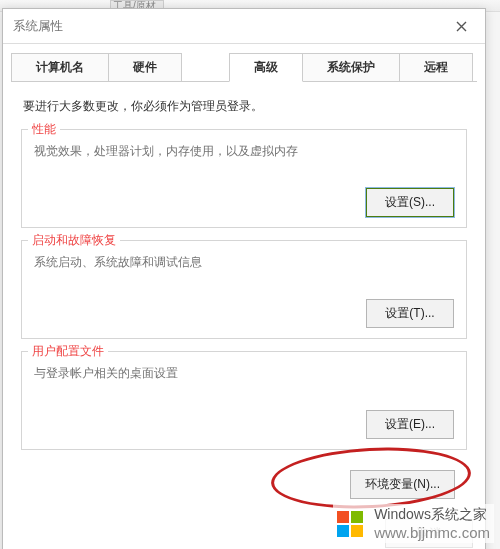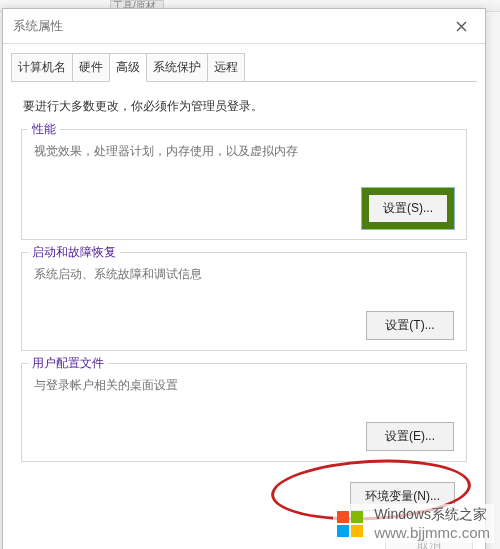--- a/index.html
+++ b/index.html
@@ -50,34 +50,36 @@
       cursor: pointer;
       color: #555;
       font-size: 14px;
     }
     .tabstrip {
       display: flex;
       padding: 8px 8px 0 8px;
       background: #fff;
     }
     .tab {
-      padding: 5px 6px;
+      padding: 5px 24px;
       border: 1px solid #ccc;
       border-bottom: none;
       background: #fff;
       margin-right: -1px;
       color: #333;
       cursor: pointer;
       position: relative;
       top: 1px;
+      font-weight: bold;
     }
     .tab.active {
       background: #fff;
       border-bottom: 1px solid #fff;
       z-index: 2;
+      margin-left: 48px;
     }
     .tab:not(.active) {
       background: #fafafa;
     }
     .tab-panel {
       border-top: 1px solid #ccc;
       margin: 0 8px;
       padding: 12px 10px 8px 10px;
       position: relative;
     }
@@ -88,21 +90,21 @@
       margin-bottom: 12px;
       position: relative;
     }
     .group-title {
       position: relative;
       top: -9px;
       background: #fff;
       display: inline-block;
       padding: 0 4px;
       margin-left: 6px;
-      color: #4c1d95;
+      color: #ef4444;
     }
     .group-desc {
       padding: 0 12px;
       color: #737373;
       margin-top: -4px;
     }
     .group-actions {
       display: flex;
       justify-content: flex-end;
       padding: 28px 12px 0 12px;
@@ -111,21 +113,21 @@
       min-width: 88px;
       padding: 5px 14px;
       background: #f2f2f2;
       border: 1px solid #b5b5b5;
       color: #222;
       cursor: pointer;
       font-family: inherit;
       font-size: 12px;
     }
     .btn.focus {
-      border: 7px solid #4d7c0f;
+      border: 1px solid #4d7c0f;
       outline: 1px solid #8cb9e0;
     }
     .bottom-row {
       display: flex;
       justify-content: flex-end;
       padding: 8px 12px 2px 12px;
     }
     .dialog-buttons {
       display: flex;
       justify-content: flex-end;

